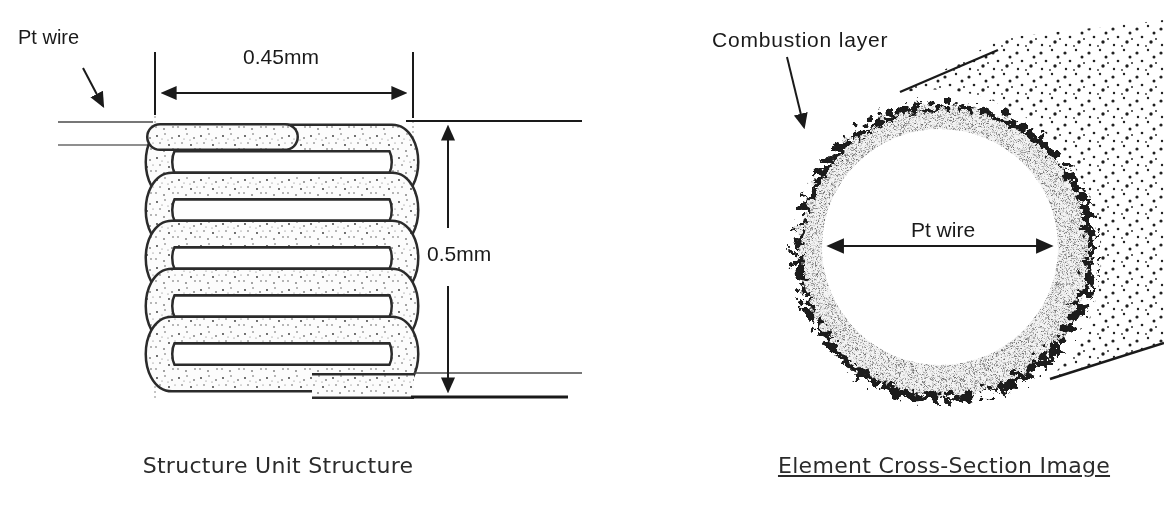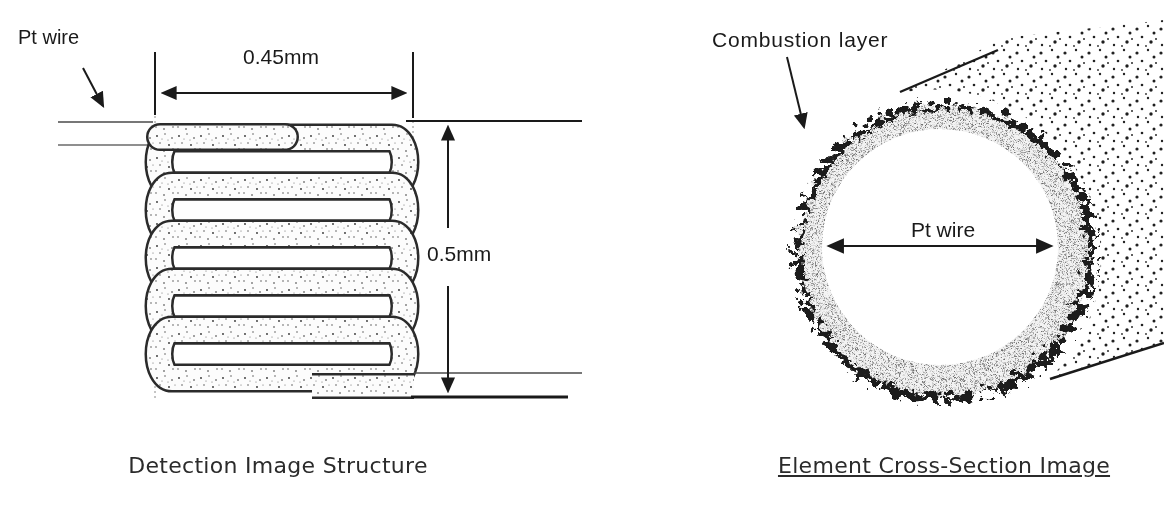--- a/index.html
+++ b/index.html
@@ -172,15 +172,15 @@
       <line x1="358" y1="246" x2="247" y2="246" stroke="#1a1a1a" stroke-width="2.2" marker-end="url(#ah-r)"></line>
       <line x1="358" y1="246" x2="469" y2="246" stroke="#1a1a1a" stroke-width="2.2" marker-end="url(#ah-r)"></line>
     </g>
 
     <g>
       <text class="wide-label" x="130" y="47">Combustion layer</text>
       <line x1="205" y1="57" x2="222" y2="127" stroke="#1a1a1a" stroke-width="2" marker-end="url(#ah-r)"></line>
     </g>
   </svg>
 
-  <div id="caption-left" class="caption">Detection Image Structure</div>
+  <div id="caption-left" class="caption">Structure Unit Structure</div>
   <div id="caption-right" class="caption">Element Cross-Section Image</div>
 </div>
 
 </body></html>

